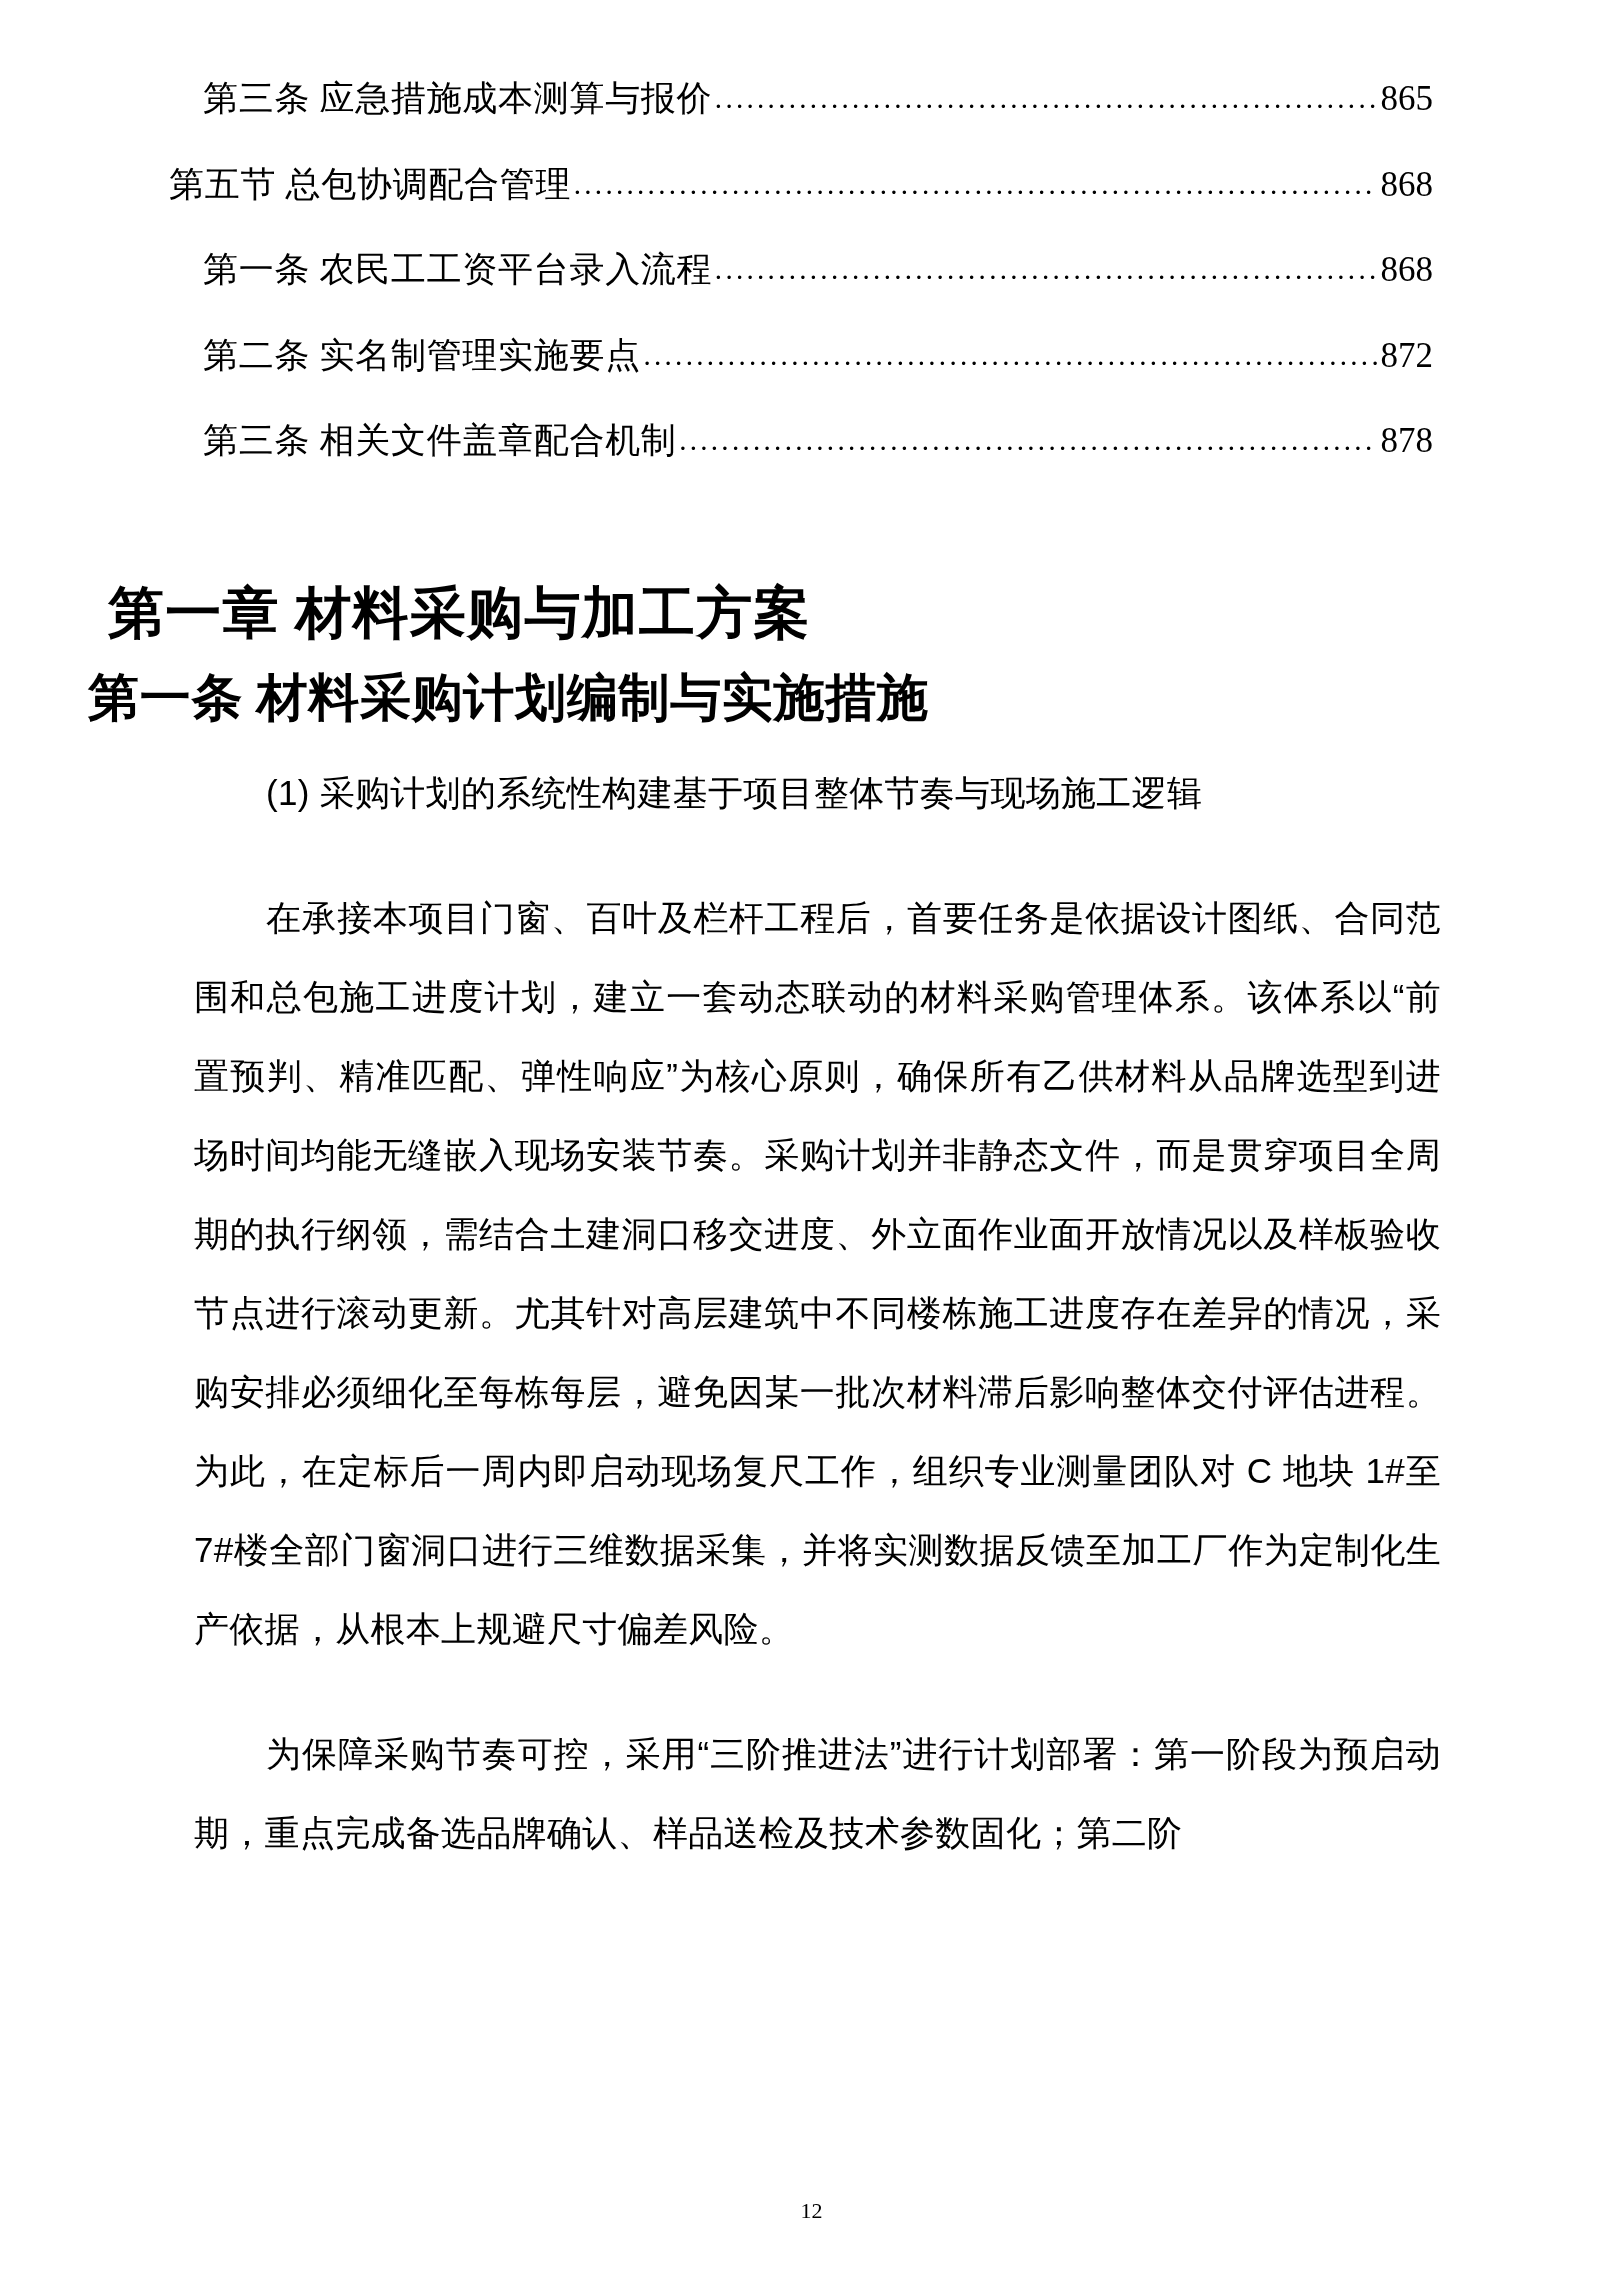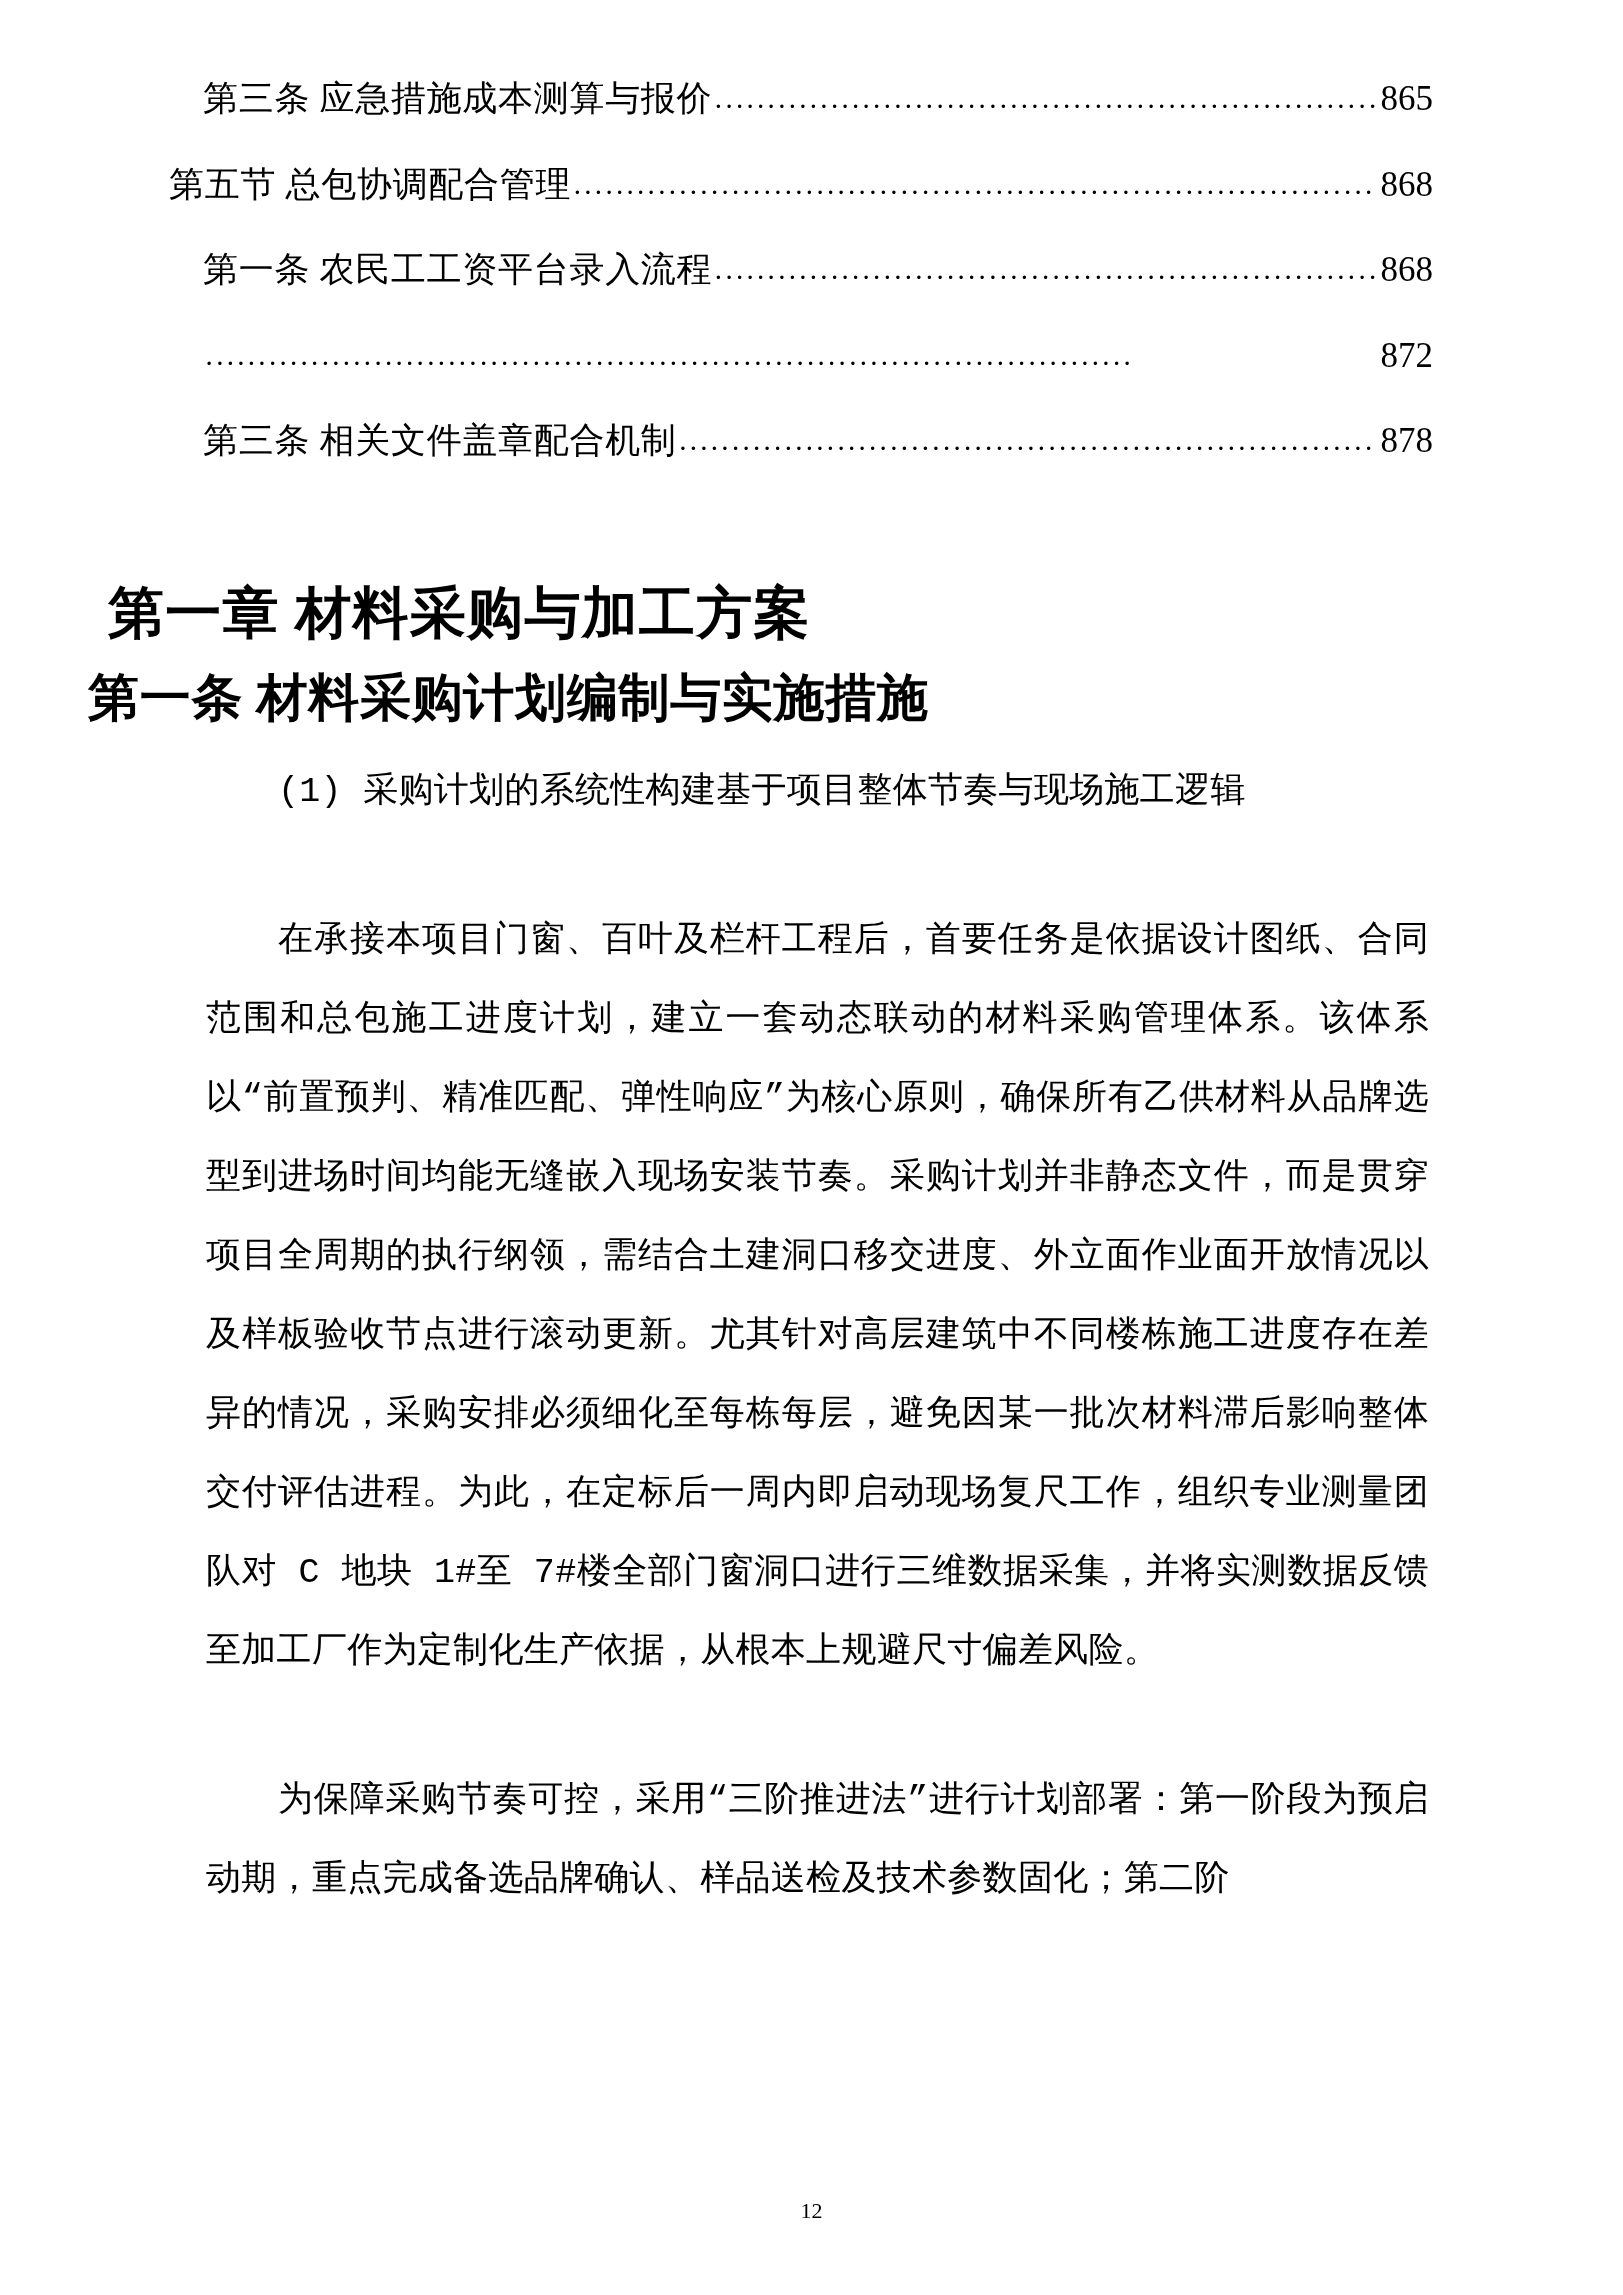--- a/index.html
+++ b/index.html
@@ -103,26 +103,26 @@
 
   
   .body-wrap {
     padding-left: 190px;
     padding-right: 178px;
   }
 
   p.body-para {
     font-size: 35px;
     line-height: 79px;
-    margin: 16px;
+    margin: 4px;
     text-align: justify;
     text-justify: inter-ideograph;
     text-indent: 72px;
     letter-spacing: 0.3px;
-    font-family: Liberation Mono, monospace;
+    font-family: Liberation Sans, sans-serif;
   }
 
   p.body-para.first-of-block {
     margin-top: 22px;
   }
 
   .para-spacer { height: 38px; }
 
   
   .page-footer {
@@ -155,20 +155,21 @@
       <span class="toc-page">868</span>
     </div>
 
     <div class="toc-entry toc-lvl-3 toc-gap-before">
       <span class="toc-label">第一条  农民工工资平台录入流程</span>
       <span class="toc-dots">........................................................................................</span>
       <span class="toc-page">868</span>
     </div>
 
     <div class="toc-entry toc-lvl-3 toc-gap-before">
+      <span class="toc-label">第二条  实名制管理实施要点</span>
       <span class="toc-dots">........................................................................................</span>
       <span class="toc-page">872</span>
     </div>
 
     <div class="toc-entry toc-lvl-3 toc-gap-before">
       <span class="toc-label">第三条  相关文件盖章配合机制</span>
       <span class="toc-dots">........................................................................................</span>
       <span class="toc-page">878</span>
     </div>
 

